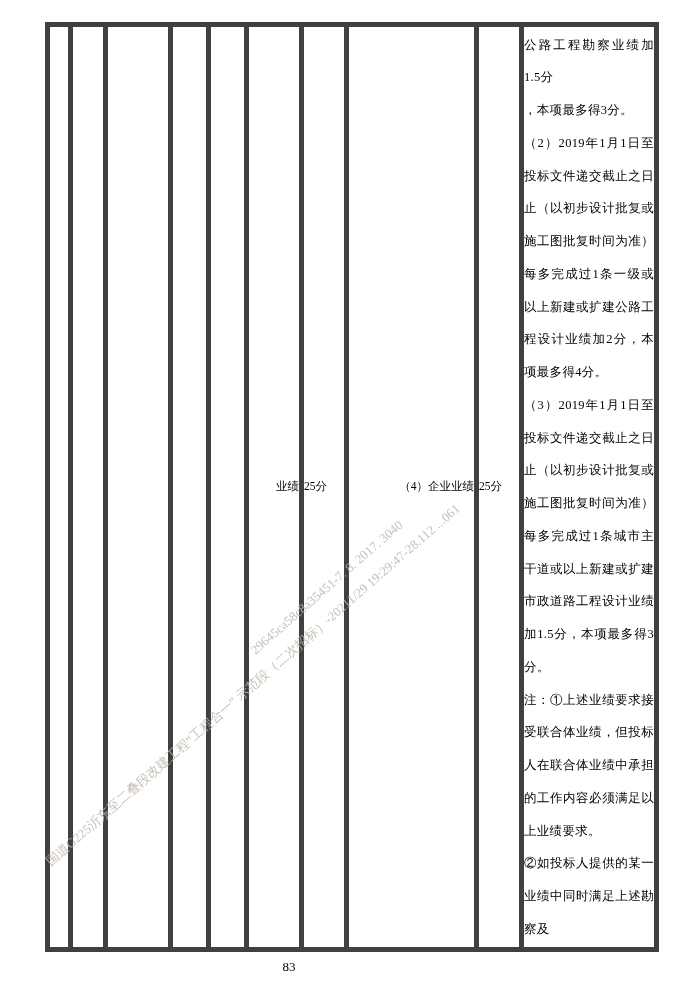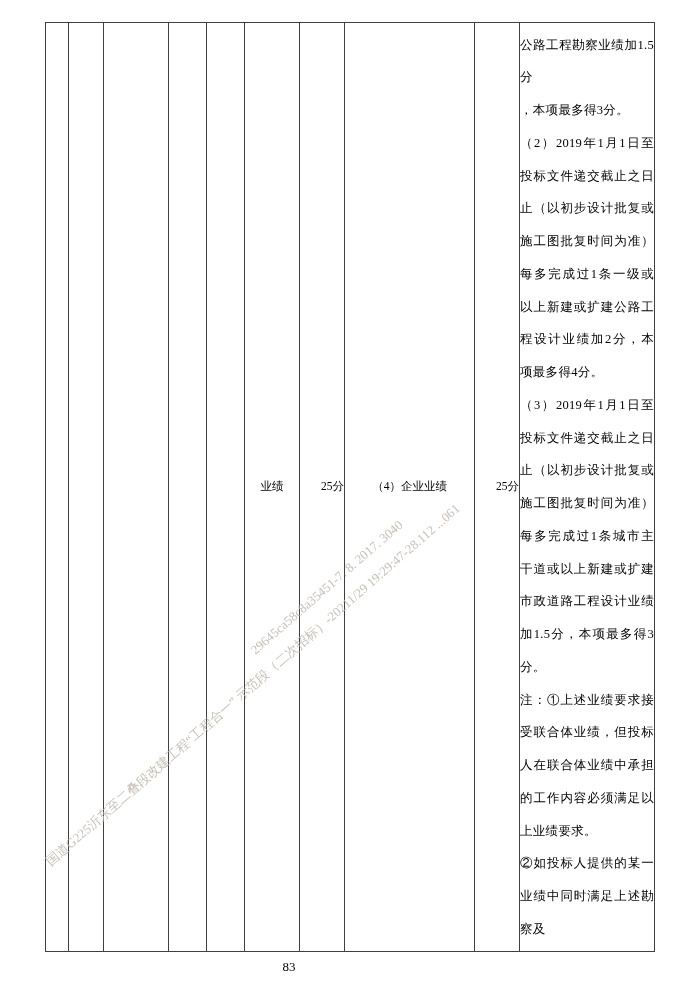--- a/index.html
+++ b/index.html
@@ -29,48 +29,48 @@
   #doc-table {
     position: absolute;
     left: 45px;
     top: 22px;
     width: 609px;
     height: 930px;
     border-collapse: collapse;
     table-layout: fixed;
   }
   #doc-table td {
-    border: 1px solid #404040;
+    border: 5px solid #404040;
     vertical-align: middle;
     padding: 0;
     font-size: 11.5px;
     line-height: 1.0;
   }
 
   
   .c1 { width: 23px; }
   .c2 { width: 35px; }
   .c3 { width: 65px; }
   .c4 { width: 38px; }
   .c5 { width: 38px; }
   .c6 { width: 55px; }
   .c7 { width: 45px; }
   .c8 { width: 130px; }
   .c9 { width: 45px; }
   .c10 { width: 135px; }
 
   .label-cell {
     font-size: 12px;
-    text-align: center;
+    text-align: right;
     padding-left: 4px;
     margin-left: 11px;
   }
   .score-cell {
     font-size: 12px;
-    text-align: right;
+    text-align: left;
     padding-left: 4px;
   }
 
   
   .criteria-cell {
     vertical-align: top;
     padding: 10px 9px 6px 9px;
   }
   .criteria-cell p {
     margin: 0 0 0 0;

